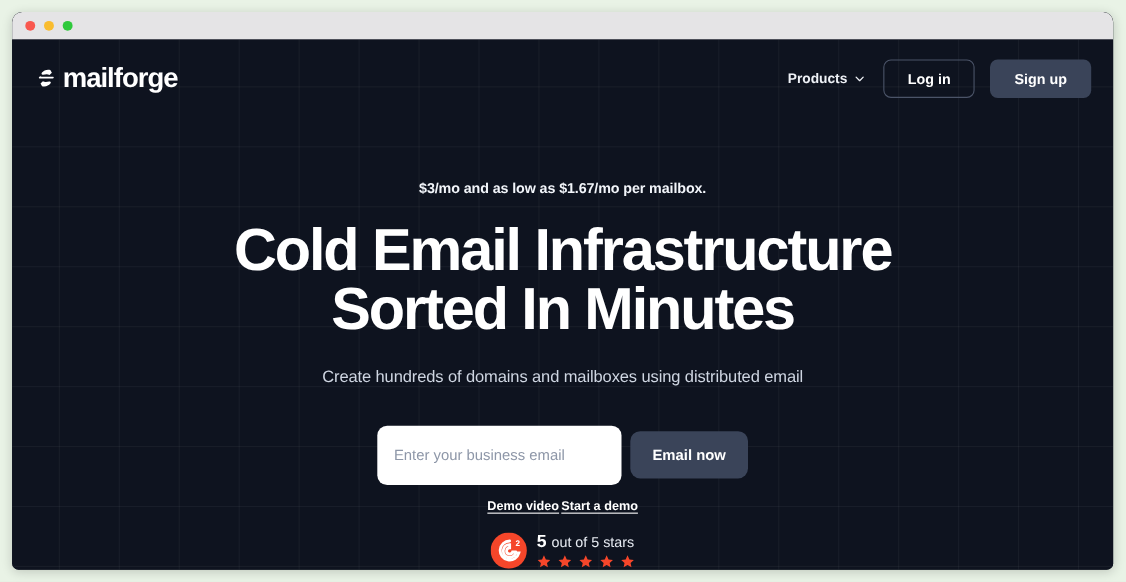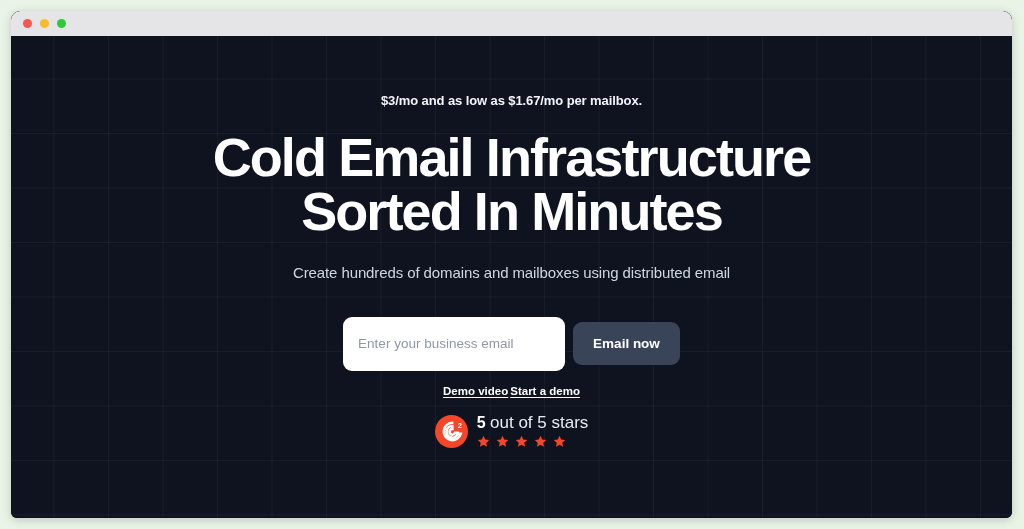--- a/index.html
+++ b/index.html
@@ -159,21 +159,21 @@
     display:flex; align-items:center;
     justify-content:center; gap:9px;
   }
   #g2-logo-icon{ width:33px; height:33px; display:block; }
   #rating-text-block{ text-align:left; }
   #rating-line{
     color:#fff; white-space:nowrap;
     line-height:1.1;
   }
   #rating-score{ font-size:16px; font-weight:700; }
-  #rating-caption{ font-size:17px; font-weight:400; color:#e7ebf2; }
+  #rating-caption{ font-size:13px; font-weight:400; color:#e7ebf2; }
   #stars{
     margin-top:3px;
     display:flex; gap:6px;
   }
   .star-icon{ width:13px; height:13px; display:block; }
 </style>
 </head>
 <body style="background: rgb(233, 243, 230);">
 
 <div id="browser-window">
@@ -182,20 +182,45 @@
     <span class="dot red"></span>
     <span class="dot amber"></span>
     <span class="dot green"></span>
   </div>
 
   <div id="viewport" style="background: rgb(14, 19, 31);">
     <div id="grid-overlay"></div>
 
     <div id="page-content">
 
+      <div id="navbar">
+
+        <div id="brand">
+          <svg id="brand-mark" viewBox="0 0 24 24" fill="none">
+            <path d="M16.5 3.2 C13 2.3 9.4 3.4 7.4 6.0 C6.4 7.3 7.0 8.6 8.6 8.3 C11.3 7.8 13.6 7.4 15.6 8.6 L18.2 6.1 Z" fill="#ffffff"></path>
+            <path d="M5.6 9.9 C4.0 10.6 3.4 11.8 4.6 12.3 L19.0 12.3 C20.4 12.3 20.8 11.2 19.6 10.5 L6.9 10.5 Z" fill="#ffffff"></path>
+            <path d="M7.5 20.8 C11 21.7 14.6 20.6 16.6 18.0 C17.6 16.7 17.0 15.4 15.4 15.7 C12.7 16.2 10.4 16.6 8.4 15.4 L5.8 17.9 Z" fill="#ffffff"></path>
+          </svg>
+          <span id="brand-name">mailforge</span>
+        </div>
+
+        <div id="nav-right">
+
+          <div id="products-menu">
+            <span>Products</span>
+            <svg id="chevron-down-icon" viewBox="0 0 24 24" fill="none" stroke="#eef1f6" stroke-width="2.6" stroke-linecap="round" stroke-linejoin="round">
+              <polyline points="5 9 12 16 19 9"></polyline>
+            </svg>
+          </div>
+
+          <button id="login-button">Log in</button>
+
+          <button id="signup-button" style="background: rgb(58, 68, 89);">Sign up</button>
+        </div>
+      </div>
 
       <div id="hero">
 
         <div id="eyebrow">$3/mo and as low as $1.67/mo per mailbox.</div>
 
         <h1 id="headline">
           <span class="line">Cold Email Infrastructure</span>
           <span class="line">Sorted In Minutes</span>
         </h1>
 

